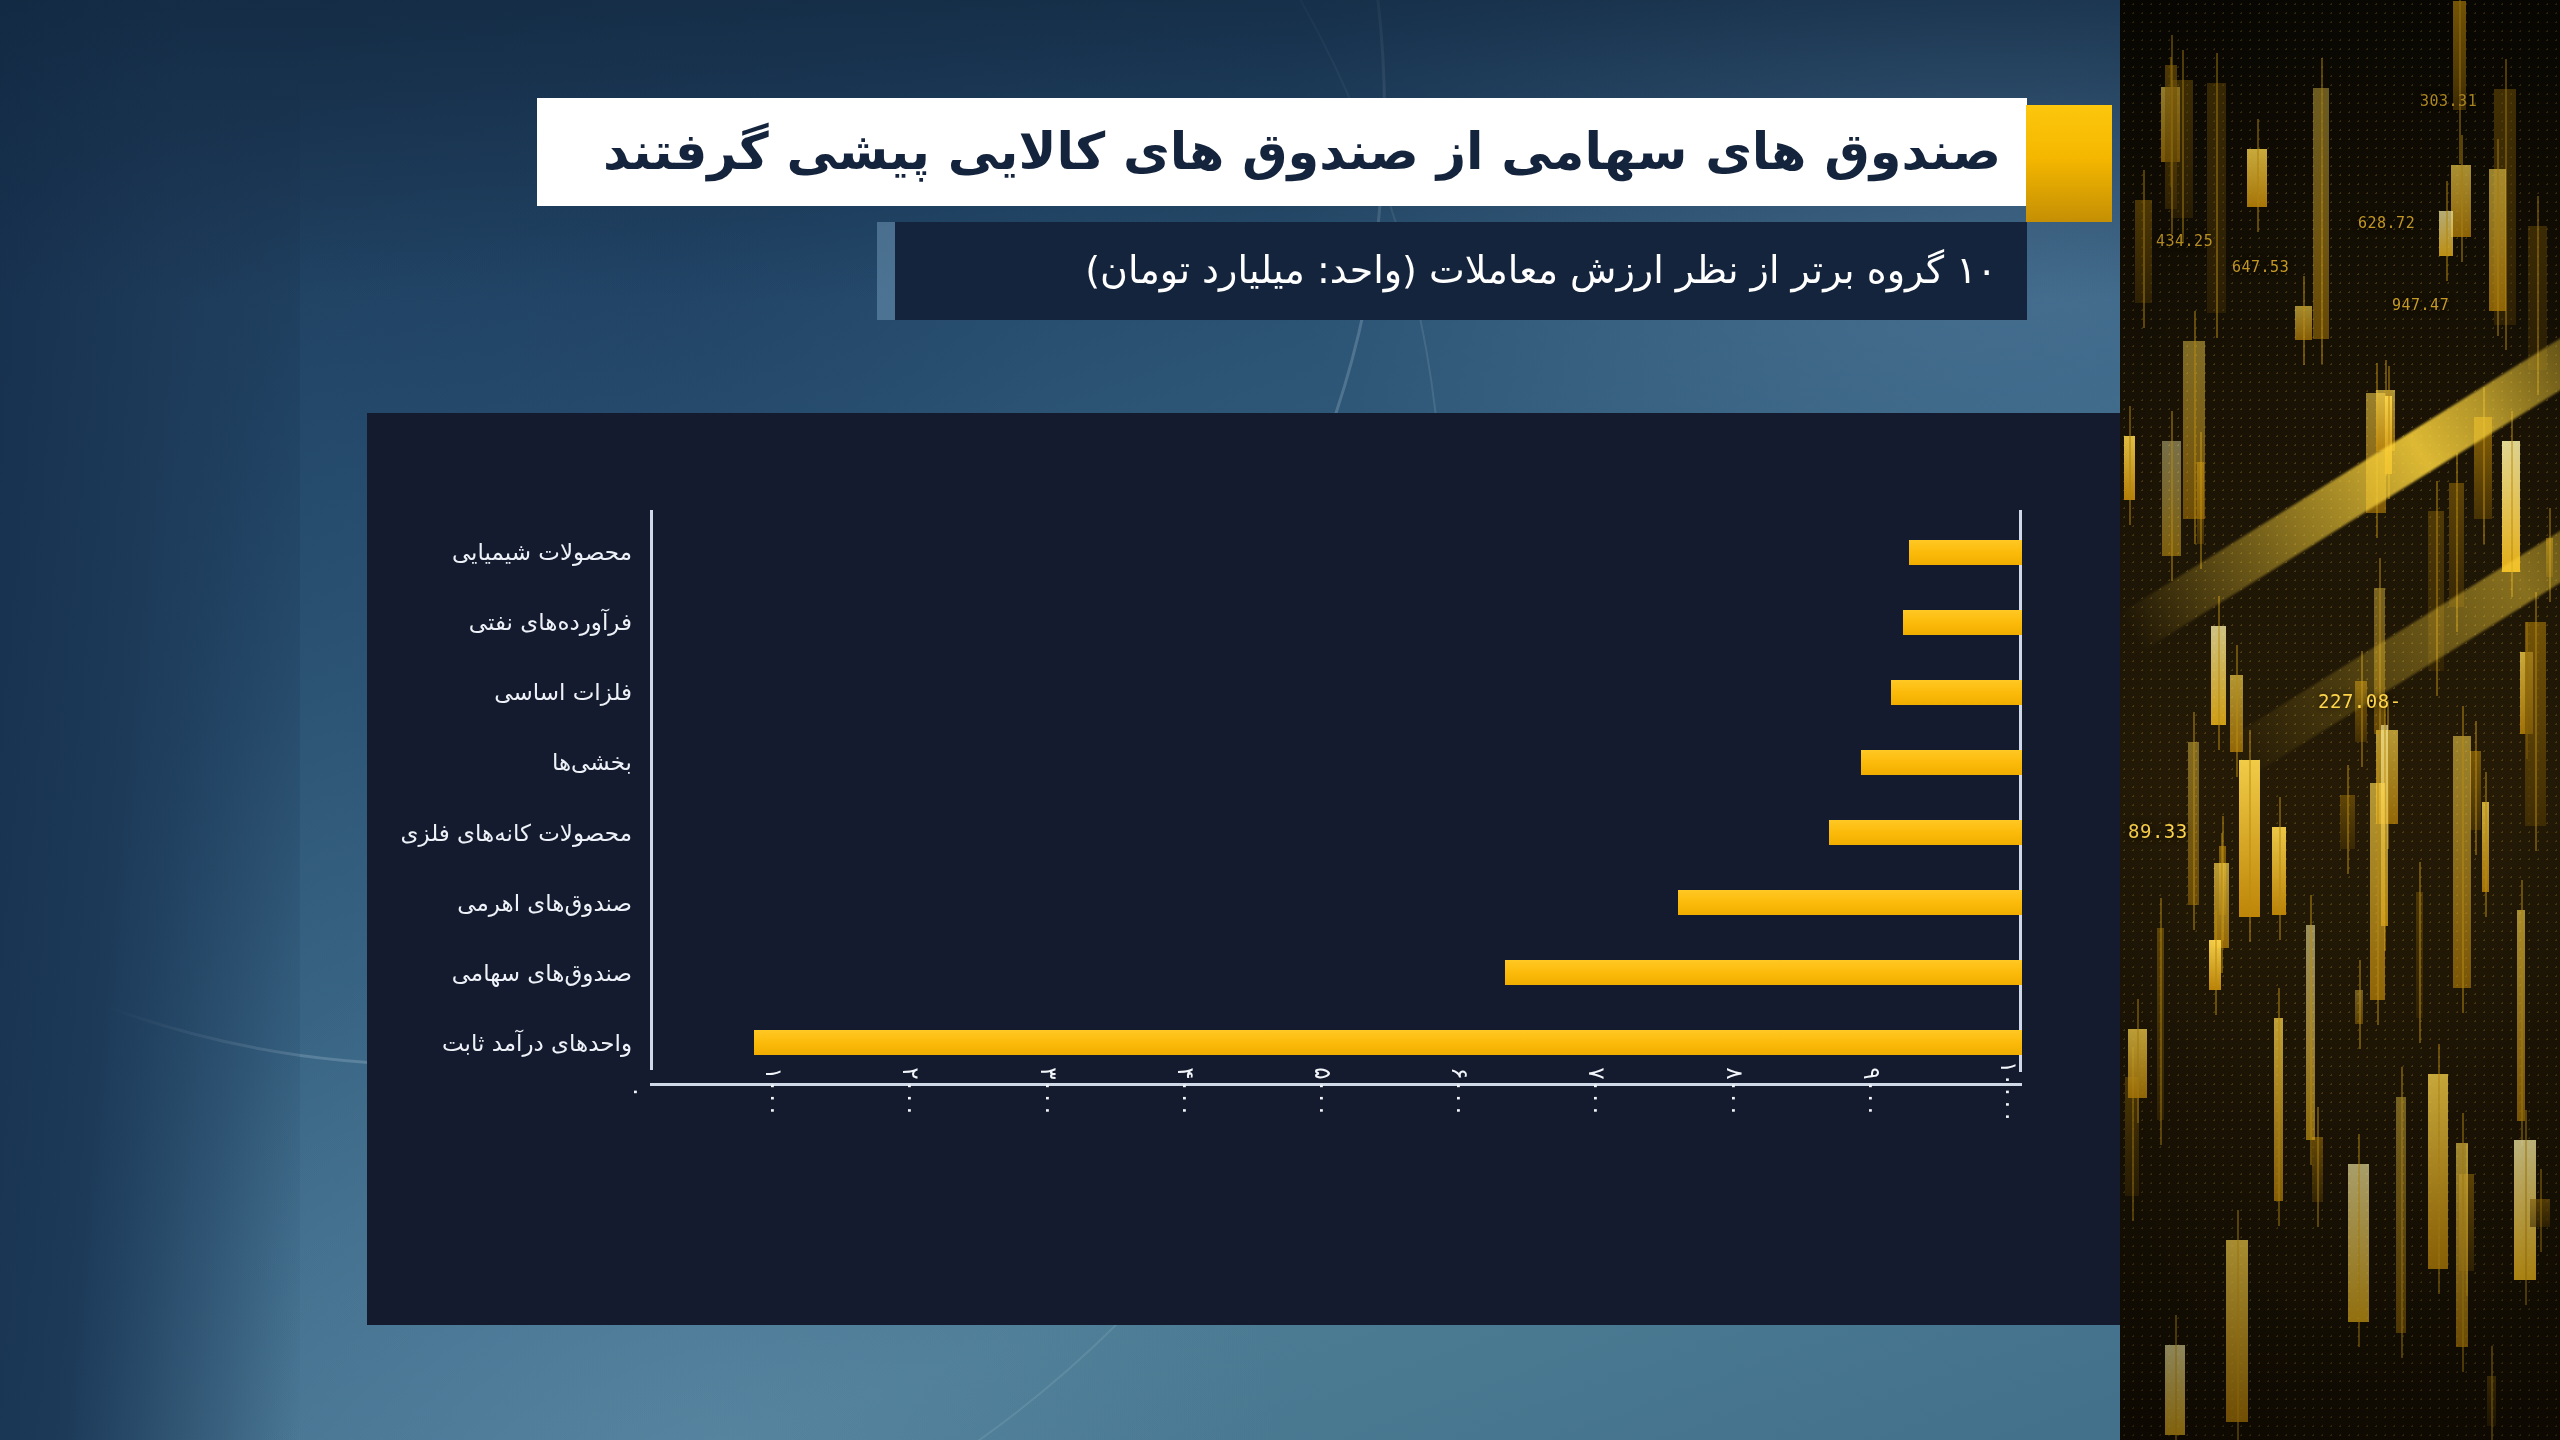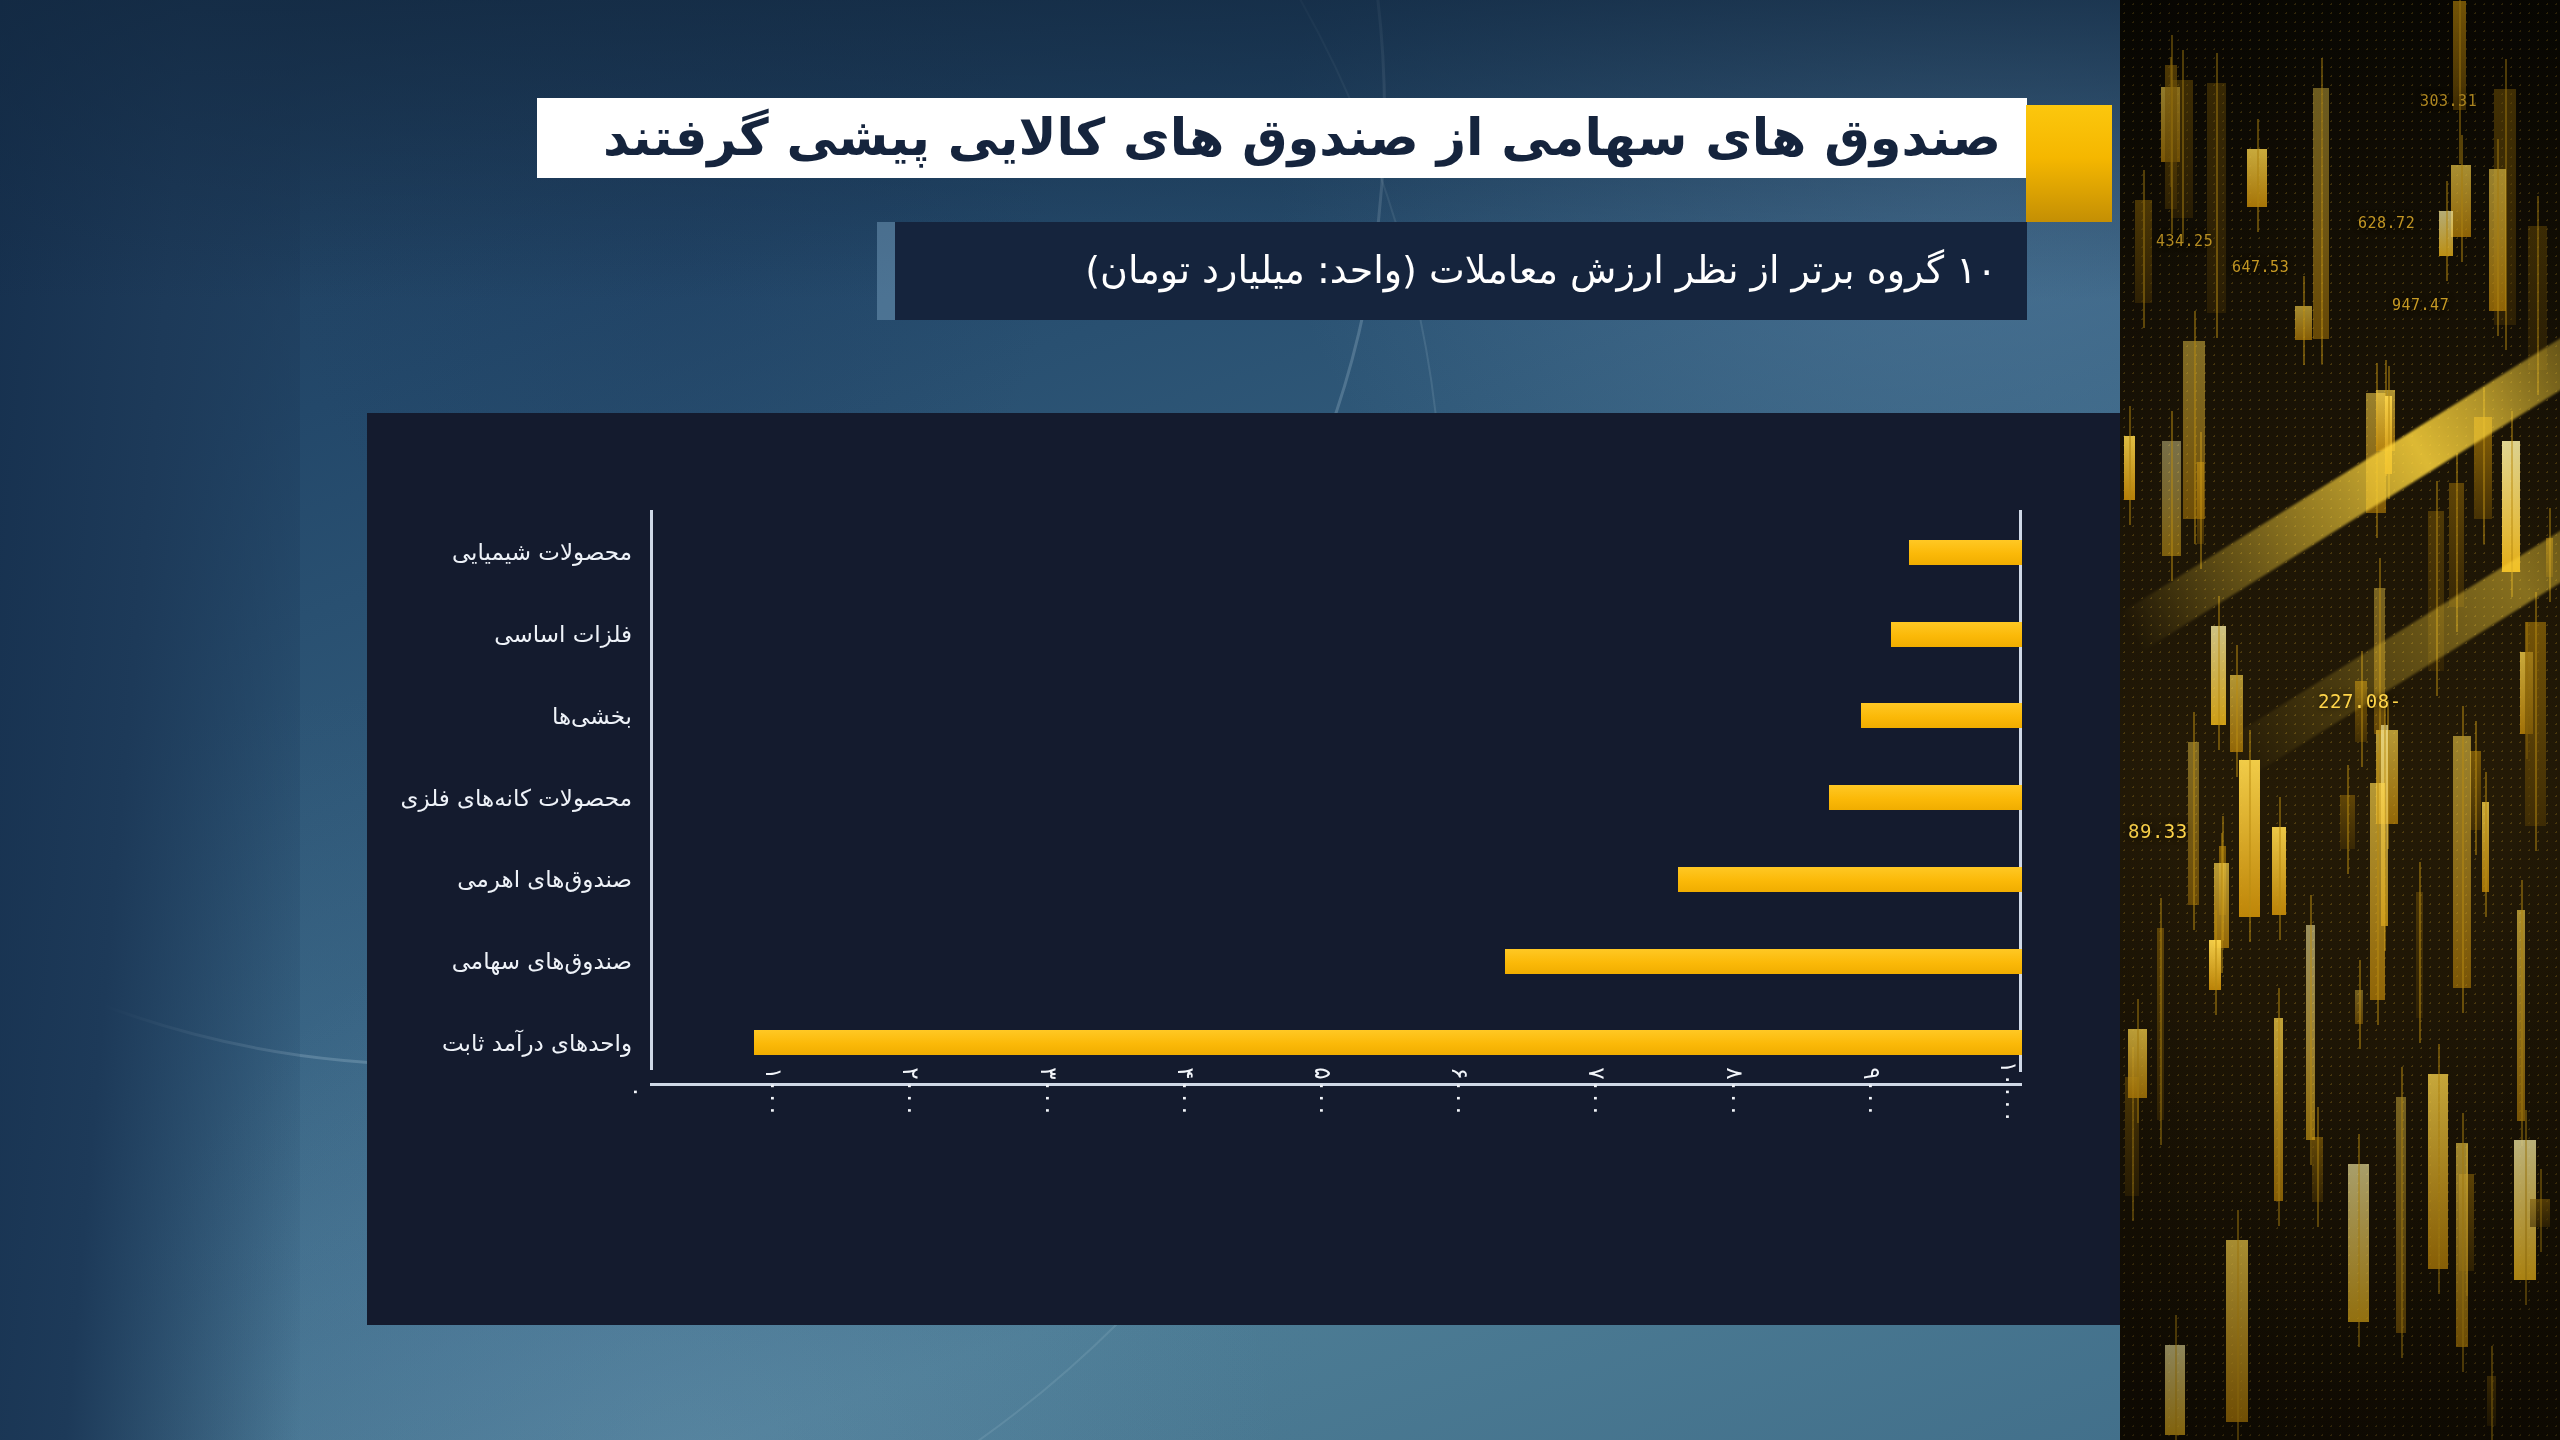--- a/index.html
+++ b/index.html
@@ -46,21 +46,21 @@
   .diag-beam{position:absolute;width:680px;height:44px;background:
      linear-gradient(90deg,rgba(255,214,60,0),rgba(255,214,60,.85),rgba(255,214,60,0));
      transform:rotate(-32deg);filter:blur(1px);}
   .photo-num{position:absolute;color:#ffd54a;font-size:19px;letter-spacing:.5px;
      font-family:"DejaVu Sans Mono","Liberation Mono",monospace;text-shadow:0 0 6px rgba(0,0,0,.8);}
   .photo-num.dimn{color:#c79a24;font-size:15px;}
   .photo-vig{position:absolute;inset:0;
      background:radial-gradient(120% 80% at 50% 45%,rgba(0,0,0,0) 35%,rgba(0,0,0,.55) 100%);}
 
   
-  .title-band{position:absolute;left:537px;top:98px;width:1490px;height:80px;
+  .title-band{position:absolute;left:537px;top:98px;width:1490px;height:108px;
      background:#ffffff;display:flex;align-items:center;justify-content:flex-start;
      padding:0 26px 0 26px;box-sizing:border-box;}
   .title-band .t{
      color:#15243d;font-size:51px;font-weight:bold;line-height:1.05;white-space:nowrap;
      letter-spacing:-.5px;}
   .gold-block{position:absolute;left:2026px;top:105px;width:86px;height:117px;
      background:linear-gradient(180deg,#fcc70d 0%,#f5b700 45%,#c48f04 100%);}
   .sub-band{position:absolute;left:895px;top:222px;width:1132px;height:98px;
      background:#15243d;display:flex;align-items:center;box-sizing:border-box;padding:0 30px;}
   .sub-band .s{color:#ffffff;font-size:38px;line-height:1.1;white-space:nowrap;}
@@ -259,20 +259,24 @@
     <div class="plot">
       <div class="axis-y"></div>
       <div class="axis-r"></div>
       <div class="axis-x"></div>
       <div class="rows" id="bar-rows">
           <div class="row">
             <div class="cat">محصولات شیمیایی</div>
             <div class="bar" style="width: 113.19px;"></div>
           </div>
           <div class="row">
+            <div class="cat">فرآورده‌های نفتی</div>
+            <div class="bar" style="width: 119.364px;"></div>
+          </div>
+          <div class="row">
             <div class="cat">فلزات اساسی</div>
             <div class="bar" style="width: 131.026px;"></div>
           </div>
           <div class="row">
             <div class="cat">بخشی‌ها</div>
             <div class="bar" style="width: 160.524px;"></div>
           </div>
           <div class="row">
             <div class="cat">محصولات کانه‌های فلزی</div>
             <div class="bar" style="width: 192.766px;"></div>

